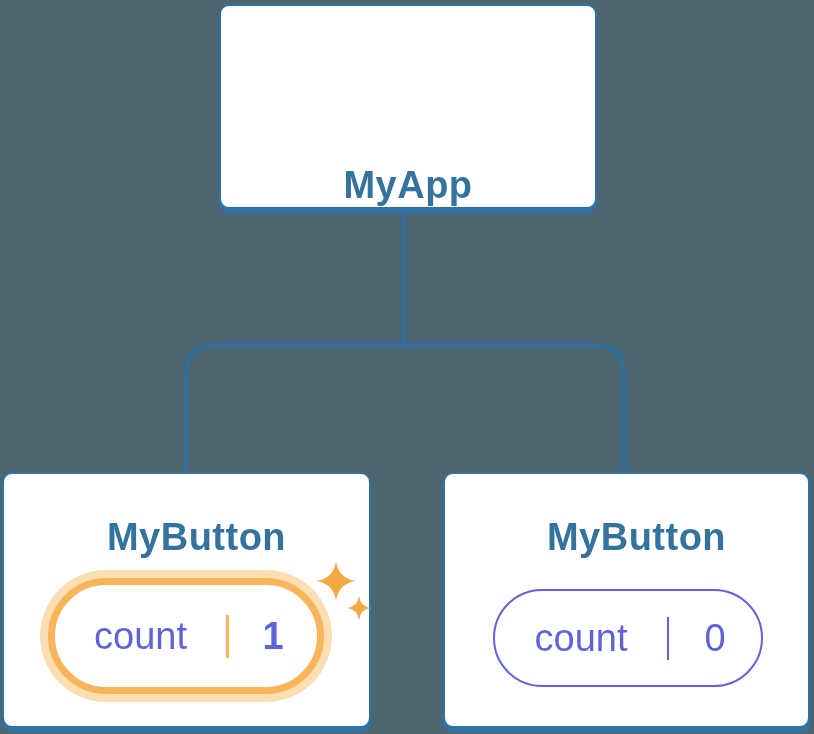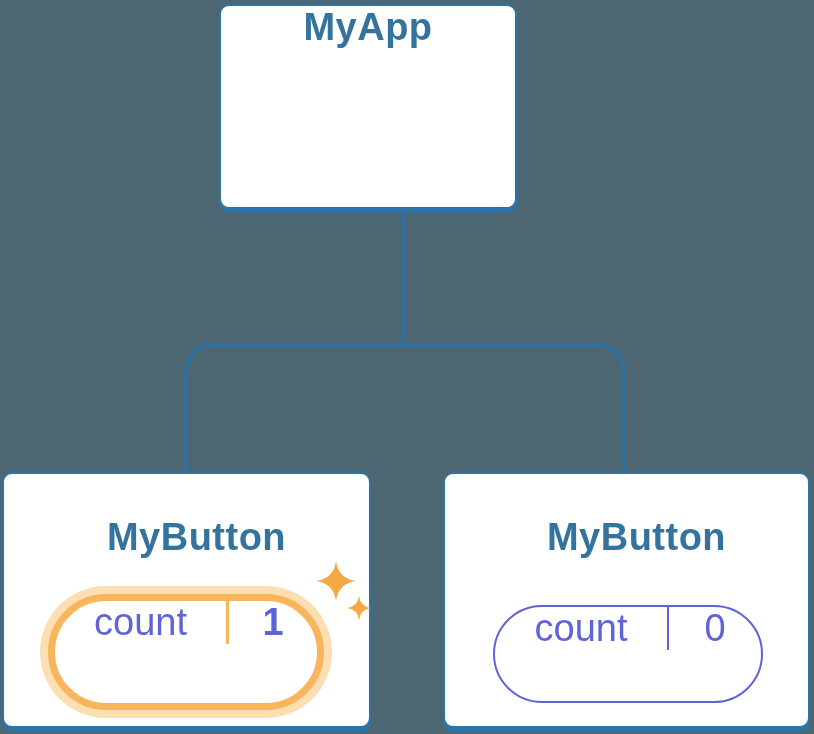--- a/index.html
+++ b/index.html
@@ -25,24 +25,24 @@
     position: absolute;
     background: #ffffff;
     border: 2px solid #2E73A7;
     border-radius: 10px;
     box-shadow: 0 4px 0 #2E73A7;
     box-sizing: border-box;
   }
   .card-root {
     left: 219px;
     top: 4px;
-    width: 298px;
+    width: 378px;
     height: 205px;
     display: flex;
-    align-items: flex-start;
+    align-items: flex-end;
     justify-content: center;
   }
   .node-label {
     font-size: 38px;
     font-weight: bold;
     color: #35739F;
     letter-spacing: 0.5px;
   }
   .card-child-left  { left: 2px;   top: 472px; width: 369px; height: 256px; }
   .card-child-right { left: 443px; top: 472px; width: 367px; height: 256px; }
@@ -52,22 +52,21 @@
     right: 0;
     top: 42px;
     text-align: center;
     margin-left: 20px;
   }
   .pill {
     position: absolute;
     box-sizing: border-box;
     background: #ffffff;
     display: flex;
-    align-items: flex-start;
-    margin-top: 16px;
+    align-items: center;
   }
   .pill-hot {
     left: 44px;
     top: 104px;
     width: 276px;
     height: 116px;
     border: 7px solid #F8B55C;
     border-radius: 64px;
     box-shadow: 0 0 0 8px #FBDFB2;
   }

